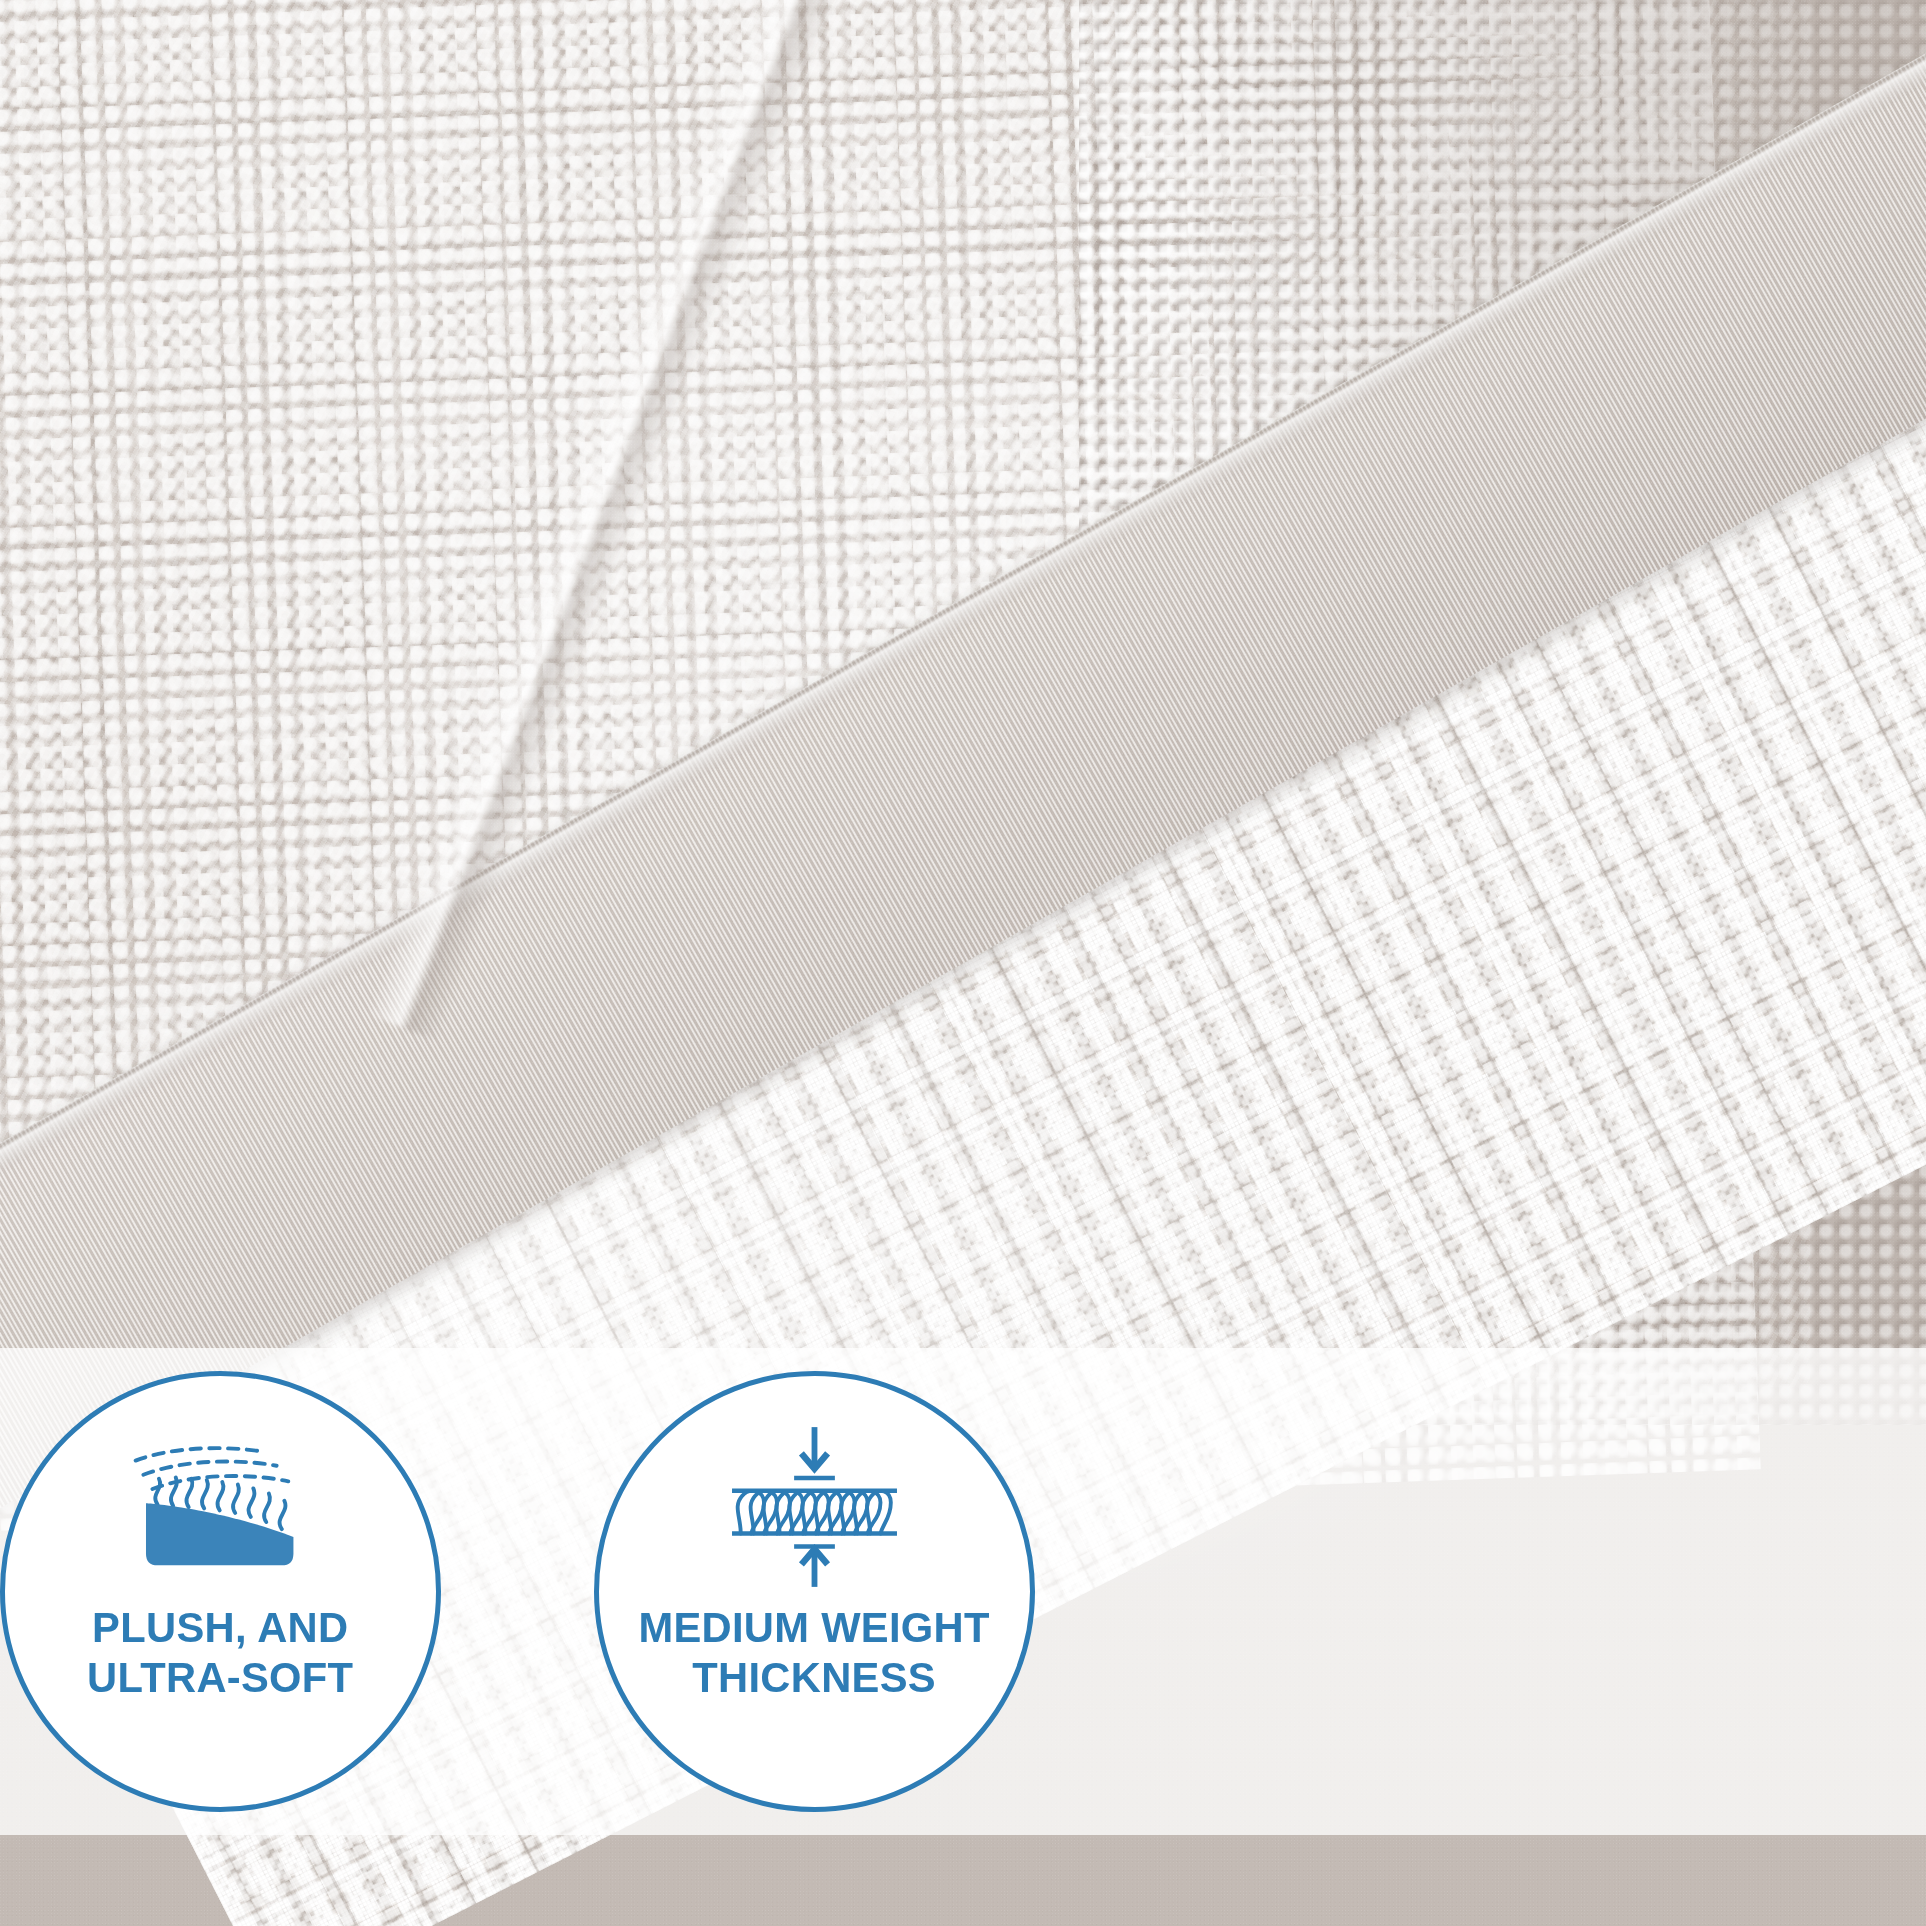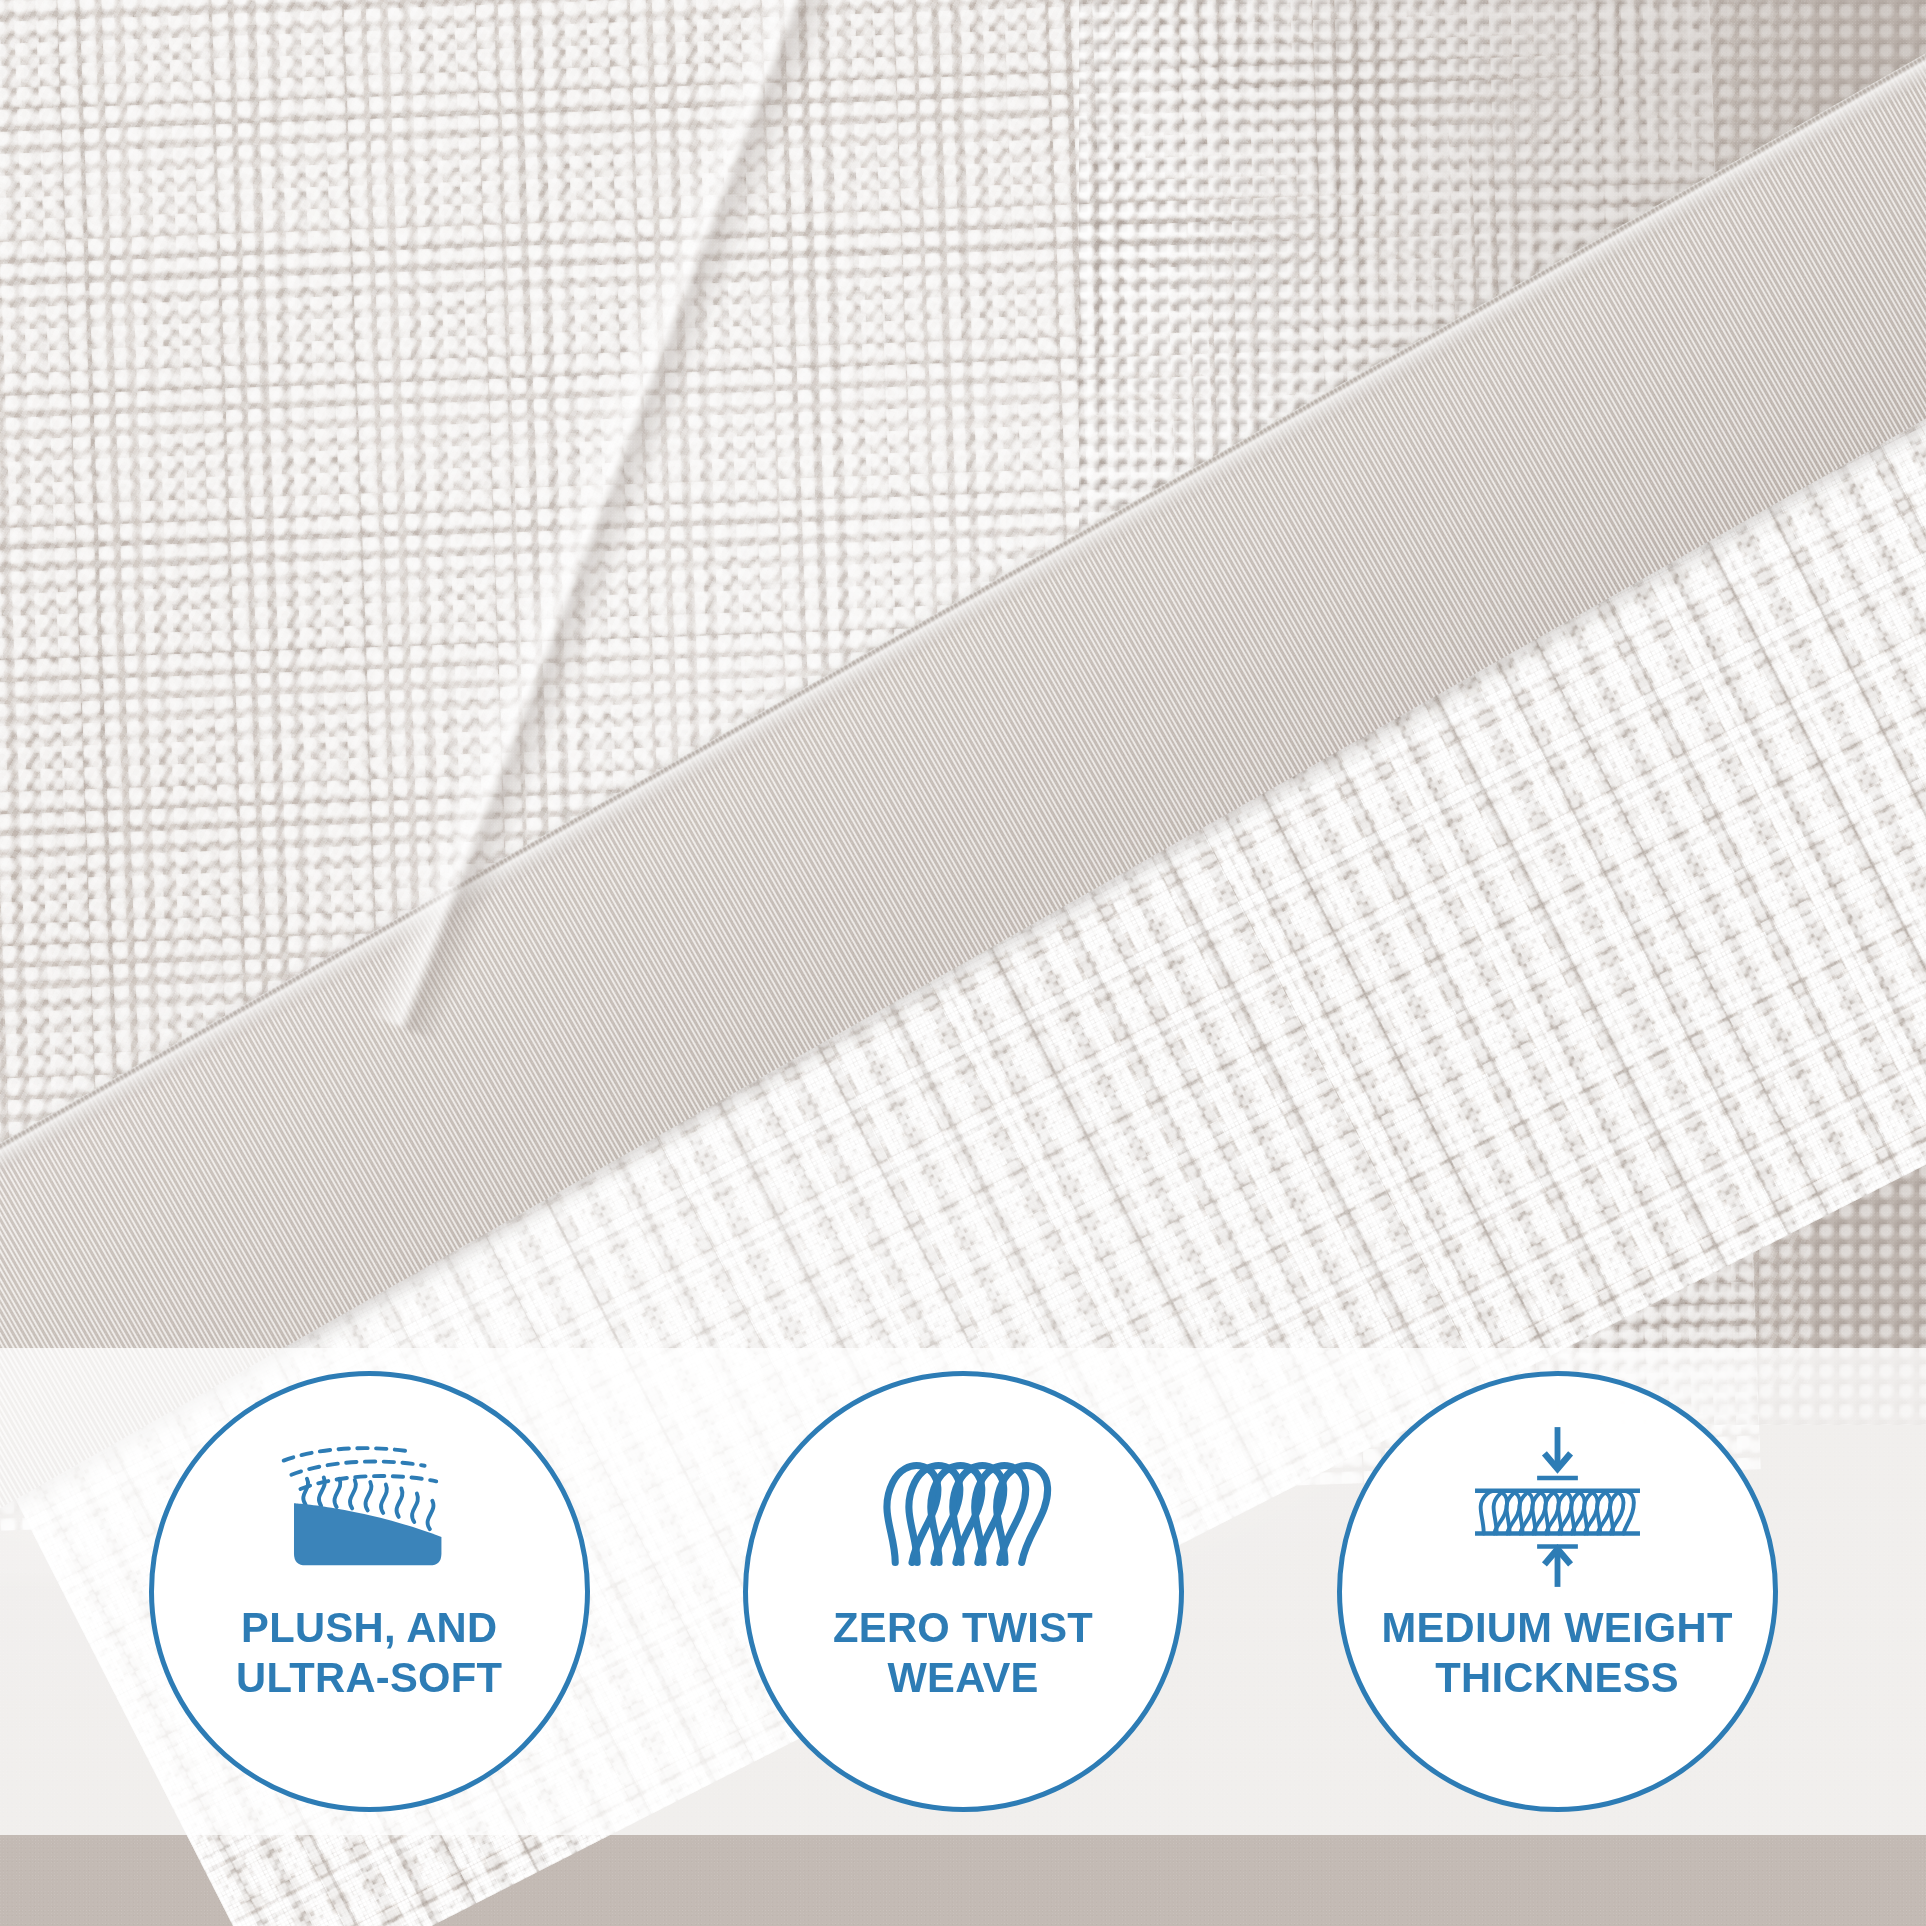--- a/index.html
+++ b/index.html
@@ -160,21 +160,21 @@
     text-shadow:0 0 1.9px rgba(255,255,255,.9);
   }
 
   
   .badge-band{
     position:absolute;left:0;top:1348px;width:1926px;height:487px;
     background:rgba(255,255,255,.76);
   }
   .badges{
     position:absolute;inset:0;
-    display:flex;align-items:flex-start;justify-content:center;
+    display:flex;align-items:flex-start;justify-content:flex-start;
     gap:153px;
   }
   .badge{
     position:relative;width:441px;height:441px;margin-top:23px;
     border:5.8px solid #2d7cb5;border-radius:50%;
     background:rgba(255,255,255,.96);
     box-sizing:border-box;
     display:flex;flex-direction:column;align-items:center;
   }
   .badge-icon{
@@ -241,39 +241,20 @@
 
             <path d="M34 110 C34 110 140 116 262 162 L262 188 Q262 206 244 206 L52 206 Q34 206 34 188 Z" fill="#3b84ba"></path>
           </svg>
         </div>
         <div class="badge-label">
           <span>PLUSH, AND</span>
           <span>ULTRA-SOFT</span>
         </div>
       </div>
 
-      <div class="badge">
-        <div class="badge-icon">
-          <svg width="188" height="142" viewBox="0 0 290 220" aria-hidden="true">
-            <g fill="none" stroke="#2d7cb5" stroke-width="11" stroke-linecap="round">
-
-              <path d="M40 196 C40 150 14 116 36 72 C56 32 104 40 106 80 C108 122 74 150 66 196"></path>
-              <path d="M74 196 C74 150 48 116 70 72 C90 32 138 40 140 80 C142 122 108 150 100 196"></path>
-              <path d="M108 196 C108 150 82 116 104 72 C124 32 172 40 174 80 C176 122 142 150 134 196"></path>
-              <path d="M142 196 C142 150 116 116 138 72 C158 32 206 40 208 80 C210 122 176 150 168 196"></path>
-              <path d="M176 196 C176 150 150 116 172 72 C192 32 240 40 242 80 C244 122 210 150 202 196"></path>
-              <path d="M210 196 C210 150 184 116 206 72 C226 32 274 40 276 80 C278 122 244 150 236 196"></path>
-            </g>
-          </svg>
-        </div>
-        <div class="badge-label">
-          <span>ZERO TWIST</span>
-          <span>WEAVE</span>
-        </div>
-      </div>
 
       <div class="badge">
         <div class="badge-icon">
           <svg width="207" height="162" viewBox="0 0 320 250" aria-hidden="true">
             <g stroke="#2d7cb5" fill="none" stroke-width="9" stroke-linecap="square">
 
               <line x1="160" y1="6" x2="160" y2="60"></line>
               <path d="M143 46 L160 66 L177 46" stroke-width="10"></path>
 
               <line x1="132" y1="80" x2="188" y2="80" stroke-width="7"></line>

